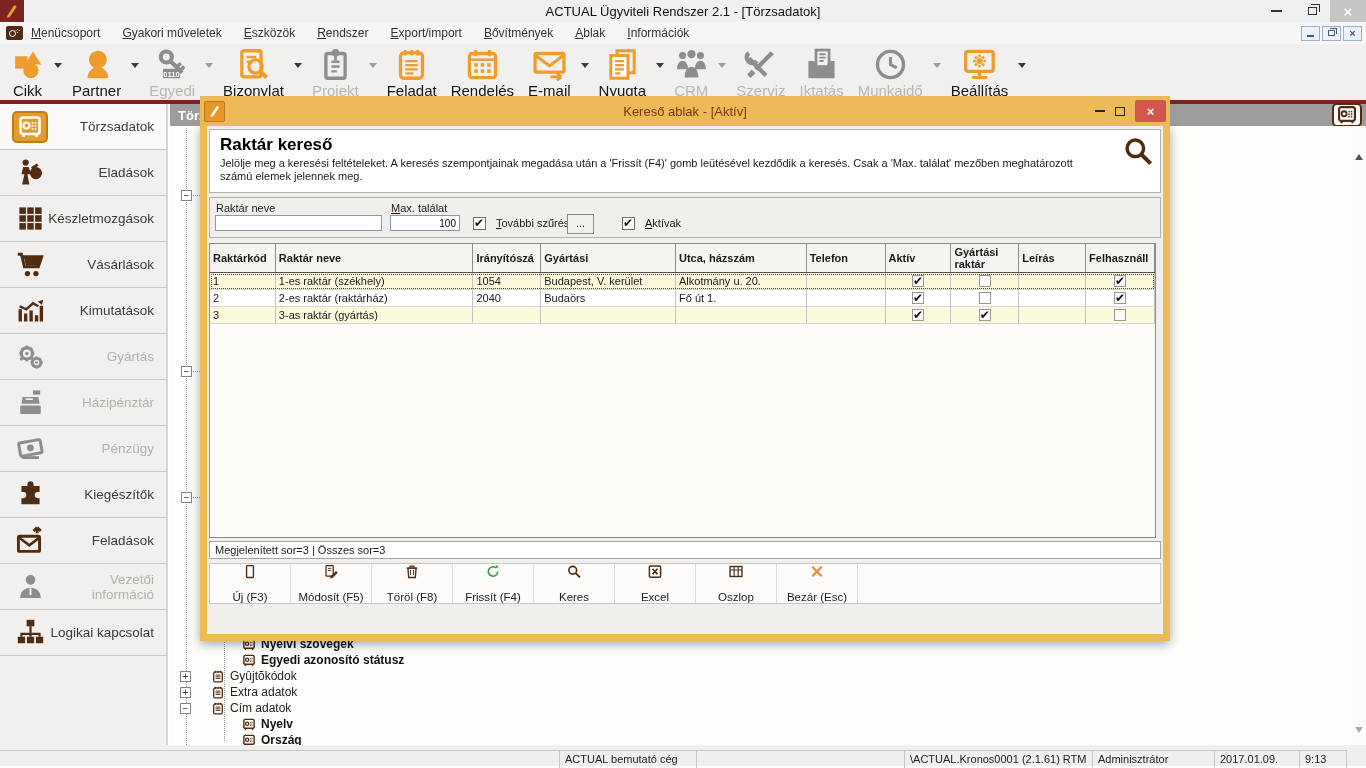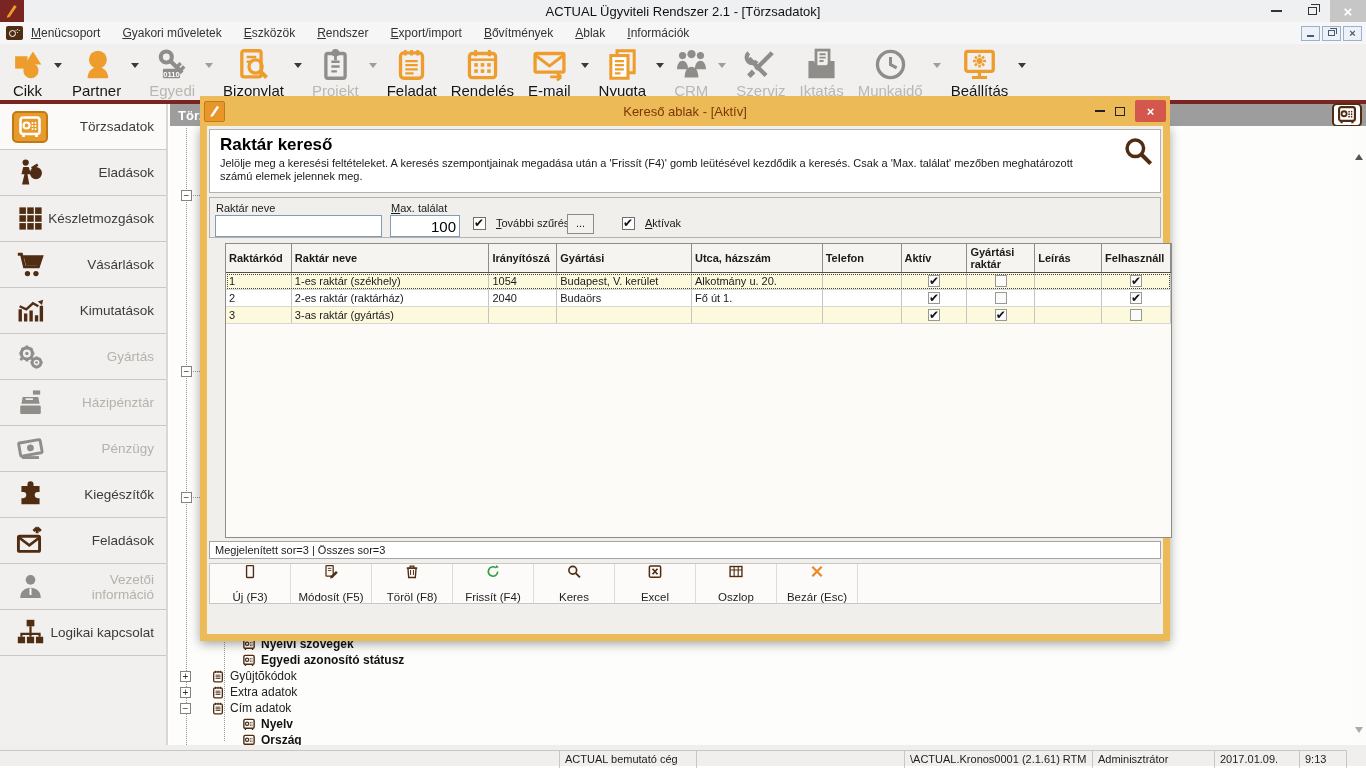--- a/index.html
+++ b/index.html
@@ -94,27 +94,27 @@
 
   .dlg-body { position:absolute; inset:0; }
   .panel { position:absolute; border:1px solid #b5b2ad; }
   .hdr-panel { left:2px; top:3px; width:952px; height:64px; background:#fff; padding:5px 10px; }
   .hdr-title { font-size:17px; font-weight:bold; color:#000; }
   .hdr-desc { font-size:11px; line-height:13px; margin-top:2px; width:880px; color:#1a1a1a; }
   .hdr-mag { position:absolute; right:6px; top:5px; width:32px; height:32px; color:#4f2c12; }
 
   .filter-panel { left:2px; top:71px; width:952px; height:41px; background:#f1efec; font-size:11px; }
   .flabel { position:absolute; color:#1a1a1a; }
-  .txt { position:absolute; height:22px; border:1px solid #7f9db9; background:#fff; font-size:15px; padding:0 3px; font-family:inherit; }
+  .txt { position:absolute; height:16px; border:1px solid #7f9db9; background:#fff; font-size:10px; padding:0 3px; font-family:inherit; }
   .cbrow { position:absolute; display:flex; align-items:flex-start; gap:10px; }
   .cb { width:13px; height:13px; border:1px solid #6e6e6e; background:#fff; display:inline-block; position:relative; flex:0 0 auto; }
   .cb.checked::after { content:"✔"; position:absolute; left:0; top:-2px; font-size:12px; color:#111; }
   .dots-btn { position:absolute; width:27px; height:20px; background:#f3f1ee; border:1px solid #8a8a8a; font-size:11px; text-align:center; line-height:16px; }
 
-  .grid-wrap { left:18px; top:117px; width:947px; height:295px; background:#fcfbf7; border:1px solid #8e8c88; overflow:hidden; }
+  .grid-wrap { left:2px; top:117px; width:947px; height:295px; background:#fcfbf7; border:1px solid #8e8c88; overflow:hidden; }
   .grid-header { display:flex; height:29px; background:#f6f4f1; border-bottom:1px solid #52504c; }
   .gh-cell { border-right:1px solid #8e8c88; font-size:11px; font-weight:bold; display:flex; align-items:center; padding:1px 3px; line-height:12px; }
   .grid-row { display:flex; height:17px; background:#fff; border-bottom:1px solid #d9d7d2; }
   .grid-row.yellow { background:#fdf9dd; }
   .grid-row.focused { outline:1px dotted #444; outline-offset:-2px; }
   .g-cell { border-right:1px solid #c6c4c0; font-size:11px; padding:1px 3px; overflow:hidden; white-space:nowrap; display:flex; align-items:center; }
   .g-cell.center { justify-content:center; }
   .g-cell .cb { width:12px; height:12px; border-color:#9a9895; background:#fbfbfa; }
 
   .rowstat { left:2px; top:415px; width:952px; height:18px; background:#fff; border:1px solid #a6a4a0; font-size:11px; line-height:16px; padding-left:5px; }

